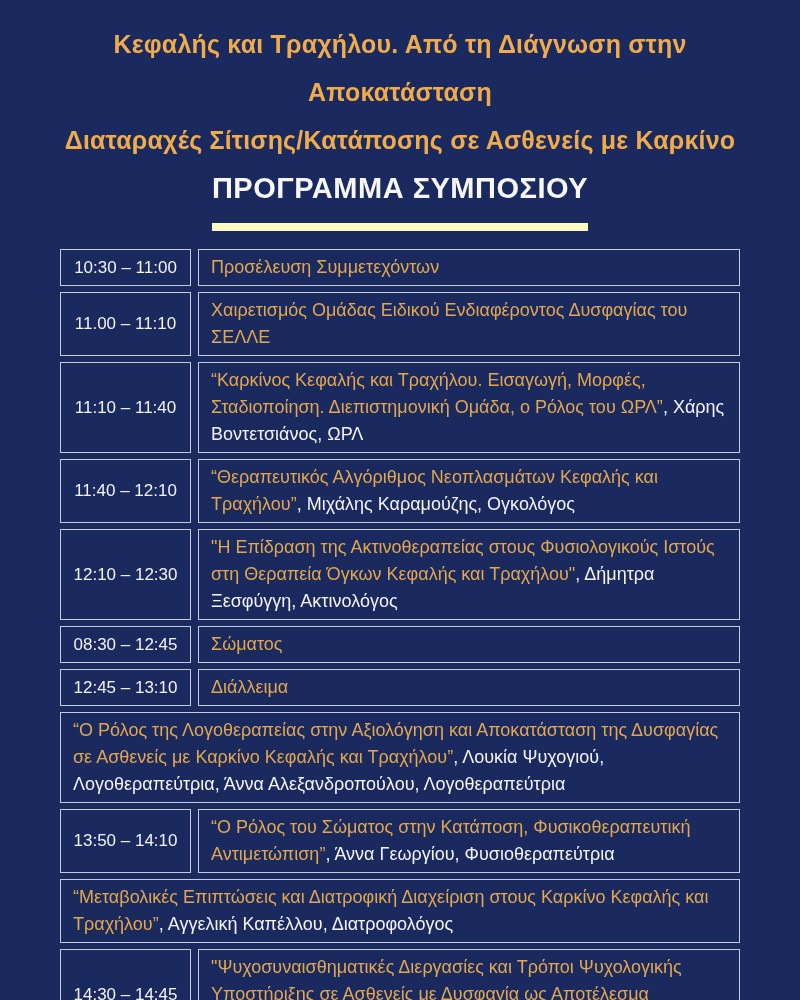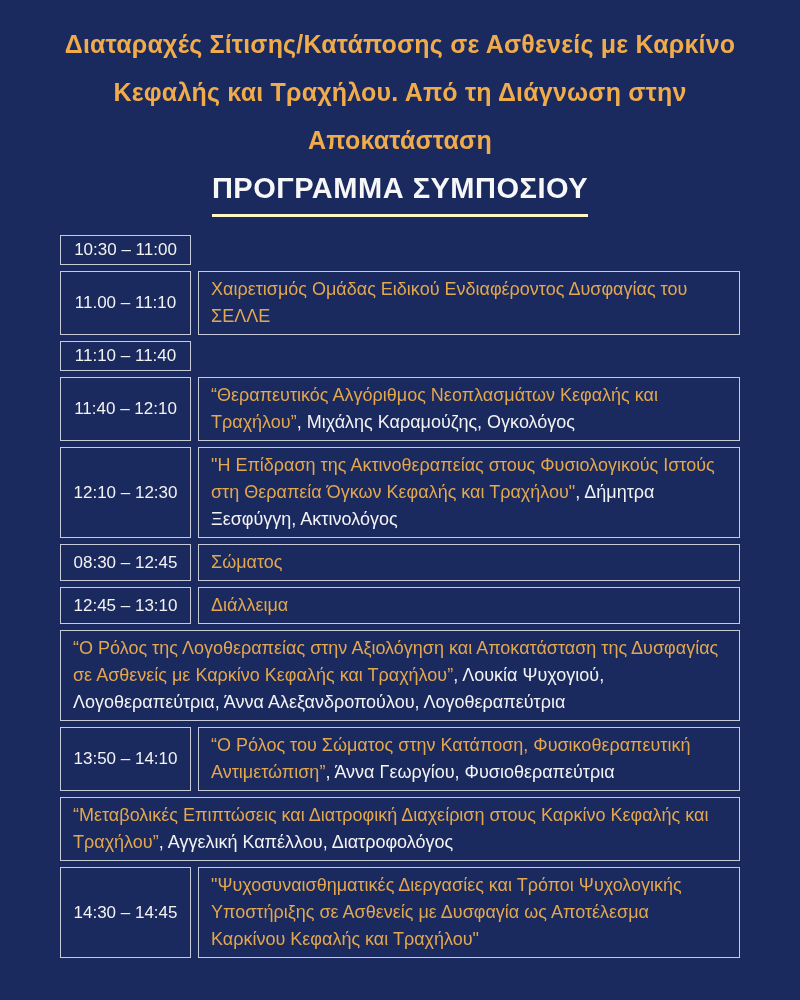--- a/index.html
+++ b/index.html
@@ -28,22 +28,22 @@
   .subtitle-wrap {
     text-align: center;
     margin-top: 8px;
   }
   .subtitle {
     display: inline-block;
     color: #f7f7f7;
     font-size: 29px;
     font-weight: bold;
     letter-spacing: 0.5px;
-    border-bottom: 3px solid #fef9c3;
-    padding-bottom: 9px;
+    border-bottom: 8px solid #fef9c3;
+    padding-bottom: 18px;
   }
   .schedule {
     width: 680px;
     margin: 18px auto 0 auto;
     display: flex;
     flex-direction: column;
     gap: 6px;
   }
   .row {
     display: flex;
@@ -73,43 +73,49 @@
   }
   .gold { color: #e2a74f; }
   .white-text { color: #f3f3f3; }
 </style>
 </head>
 <body>
 
 <div class="page">
 
   <div class="title">
+    <div>Κεφαλής και Τραχήλου. Από τη Διάγνωση στην Αποκατάσταση</div>
     <div>Διαταραχές Σίτισης/Κατάποσης σε Ασθενείς με Καρκίνο</div>
-    <div>Κεφαλής και Τραχήλου. Από τη Διάγνωση στην Αποκατάσταση</div>
   </div>
 
   <div class="subtitle-wrap">
     <span class="subtitle">ΠΡΟΓΡΑΜΜΑ ΣΥΜΠΟΣΙΟΥ</span>
   </div>
 
   <div class="schedule">
 
     <div class="row">
       <div class="cell time">10:30 – 11:00</div>
+      <div class="cell content">
+          <div><span class="gold">Προσέλευση Συμμετεχόντων</span><span class="white-text"></span></div>
+        </div>
     </div>
 
     <div class="row">
       <div class="cell time">11.00 – 11:10</div>
       <div class="cell content">
           <div><span class="gold">Χαιρετισμός Ομάδας Ειδικού Ενδιαφέροντος Δυσφαγίας του ΣΕΛΛΕ</span><span class="white-text"></span></div>
         </div>
     </div>
 
     <div class="row">
       <div class="cell time">11:10 – 11:40</div>
+      <div class="cell content">
+          <div><span class="gold">“Καρκίνος Κεφαλής και Τραχήλου. Εισαγωγή, Μορφές, Σταδιοποίηση. Διεπιστημονική Ομάδα, ο Ρόλος του ΩΡΛ”</span><span class="white-text">, Χάρης Βοντετσιάνος, ΩΡΛ</span></div>
+        </div>
     </div>
 
     <div class="row">
       <div class="cell time">11:40 – 12:10</div>
       <div class="cell content">
           <div><span class="gold">“Θεραπευτικός Αλγόριθμος Νεοπλασμάτων Κεφαλής και Τραχήλου”</span><span class="white-text">, Μιχάλης Καραμούζης, Ογκολόγος</span></div>
         </div>
     </div>
 
     <div class="row">

